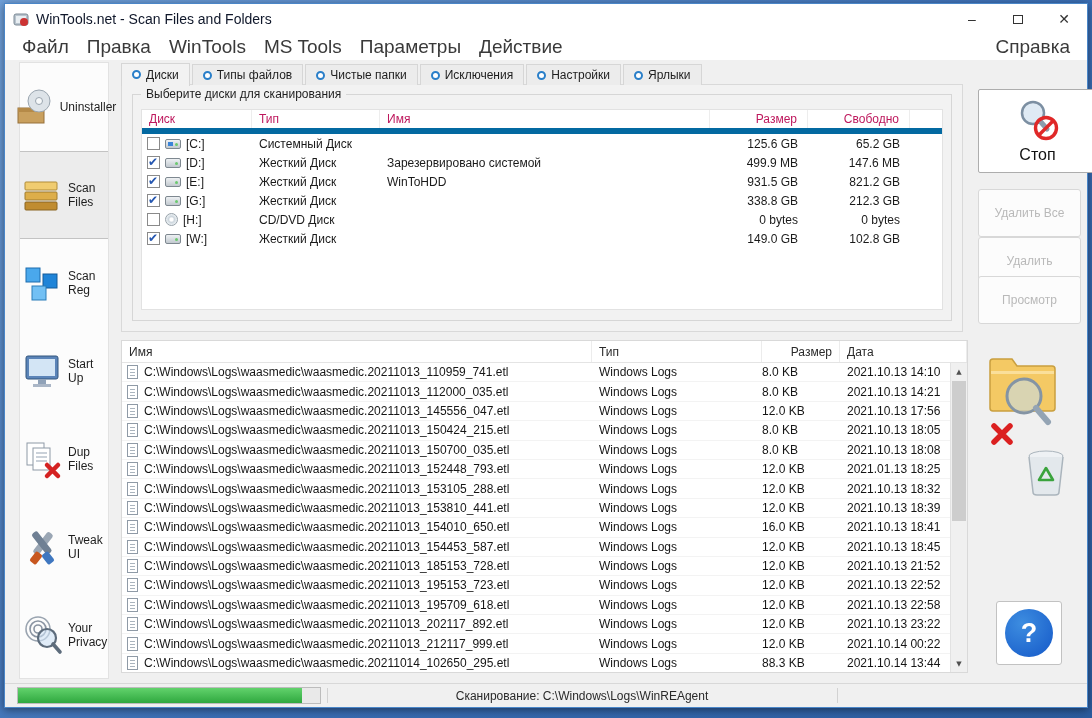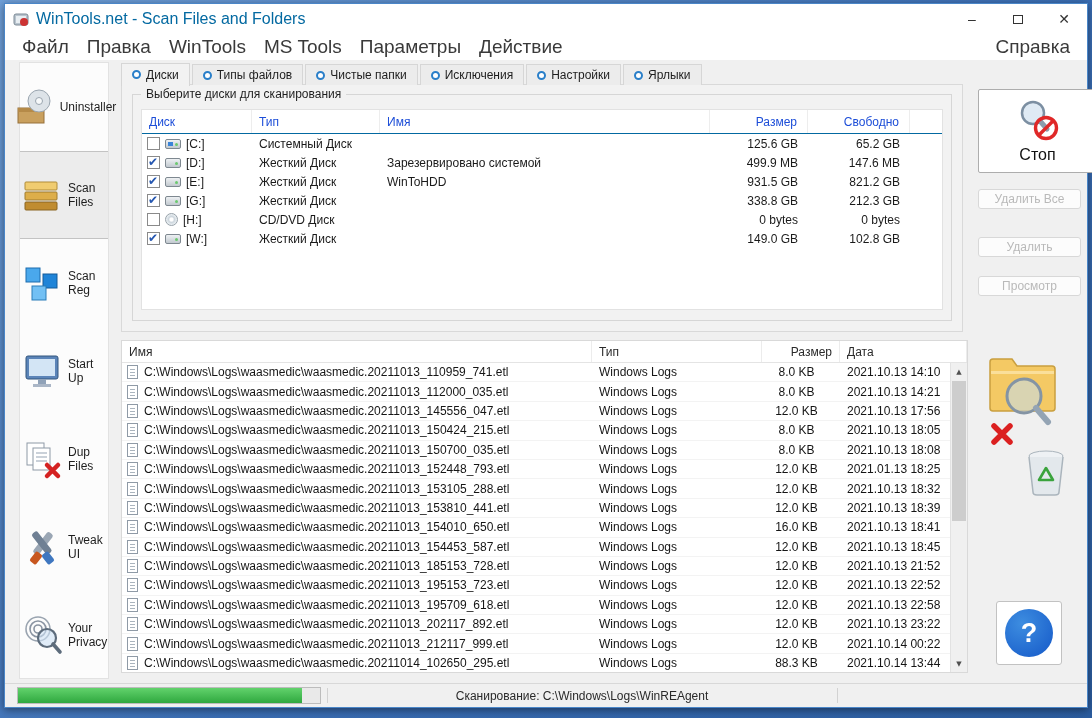--- a/index.html
+++ b/index.html
@@ -3,21 +3,21 @@
 <meta charset="utf-8">
 <style>
   * { margin:0; padding:0; box-sizing:border-box; }
   html,body { width:1092px; height:718px; overflow:hidden; }
   body { font-family:"Liberation Sans", sans-serif; background:linear-gradient(140deg,#6f9fd8 0%,#3a6db3 55%,#2b5c9e 100%); position:relative; }
   .window { position:absolute; left:4px; top:3px; width:1084px; height:705px; background:#f0f0f0; border:1px solid #4a86c8; box-shadow:0 2px 8px rgba(0,0,0,.45); }
 
   
   .titlebar { position:absolute; left:0; top:0; right:0; height:30px; background:#fff; display:flex; align-items:center; }
   .app-icon { margin-left:8px; width:16px; height:16px; flex:none; }
-  .title { margin-left:7px; font-size:16px; color:#0369a1; }
+  .title { margin-left:7px; font-size:14px; color:#0f172a; }
   .win-controls { margin-left:auto; display:flex; height:100%; }
   .wc { width:46px; height:100%; display:flex; align-items:center; justify-content:center; font-size:14px; color:#333; }
   .maxbox { width:10px; height:9px; border:1px solid #333; display:inline-block; }
 
   
   .menubar { position:absolute; left:0; top:30px; right:0; height:26px; background:#fff; display:flex; align-items:center; padding:0 8px; font-size:19px; color:#3a3a3a; }
   .menu-items { display:flex; }
   .menu-item { padding:3px 9px; }
   .menu-right { margin-left:auto; }
 
@@ -31,21 +31,21 @@
   .tabs { position:absolute; left:116px; top:58px; height:23px; display:flex; align-items:flex-end; z-index:3; }
   .tab { height:21px; display:flex; align-items:center; gap:5px; padding:0 10px; font-size:12px; color:#1e1e1e; background:#ececec; border:1px solid #d6d6d6; border-bottom:none; margin-right:2px; }
   .tab.selected { height:23px; background:#f2f2f2; margin-bottom:-1px; padding-bottom:1px; }
   .tab-dot { width:9px; height:9px; border:2px solid var(--accent,#2a7fc9); border-radius:50%; background:#fff; flex:none; }
 
   
   .tab-panel { position:absolute; left:116px; top:80px; width:842px; height:248px; background:#f2f2f2; border:1px solid #d9d9d9; z-index:2; }
   .groupbox { position:absolute; left:10px; top:9px; right:10px; bottom:10px; border:1px solid #d6d6d6; }
   .gb-legend { position:absolute; top:-8px; left:8px; background:#f2f2f2; padding:0 5px; font-size:12px; color:#1e1e1e; }
   .disk-table { position:absolute; left:8px; top:14px; right:8px; bottom:10px; background:#fff; border:1px solid #e2e2e2; overflow:hidden; }
-  .dt-header { display:flex; height:24px; border-bottom:1px solid #0369a1; font-size:12px; color:#1d4ed8; }
+  .dt-header { display:flex; height:24px; border-bottom:6px solid #0369a1; font-size:12px; color:#be185d; }
   .dt-hcell { display:flex; align-items:center; padding:0 7px; border-right:1px solid #ededed; height:100%; }
   .dt-rows { }
   .drow { display:flex; height:19px; align-items:center; font-size:12px; color:#1a1a1a; }
   .dc-disk { width:110px; display:flex; align-items:center; }
   .dc-type { width:128px; padding-left:7px; }
   .dc-name { width:330px; padding-left:7px; }
   .dc-size { width:98px; text-align:right; padding-right:10px; }
   .dc-free { width:102px; text-align:right; padding-right:10px; }
   .hc-size, .hc-free { justify-content:flex-end; }
   .cb { width:13px; height:13px; border:1px solid #8a8a8a; background:#fff; display:inline-block; margin:0 5px 0 5px; position:relative; flex:none; }
@@ -61,33 +61,33 @@
   .fl-header { display:flex; height:22px; border-bottom:1px solid #e4e4e4; font-size:12px; color:#2a2a2a; }
   .fl-hcell { display:flex; align-items:center; padding:0 7px; border-right:1px solid #ececec; height:100%; }
   .fh-name { width:470px; }
   .fh-type { width:170px; }
   .fh-size { width:78px; justify-content:flex-end; }
   .fh-date { flex:1; }
   .fl-rows { position:absolute; left:0; top:22px; right:17px; bottom:0; overflow:hidden; }
   .frow { display:flex; height:19.4px; align-items:center; font-size:12px; color:#151515; border-bottom:1px solid #f3f3f3; }
   .fc-name { width:470px; display:flex; align-items:center; overflow:hidden; white-space:nowrap; }
   .fc-type { width:170px; padding-left:7px; }
-  .fc-size { width:78px; text-align:center; padding-right:9px; }
+  .fc-size { width:78px; text-align:left; padding-right:9px; }
   .fc-date { flex:1; padding-left:7px; }
   .doc-ic { width:11px; height:14px; flex:none; margin:0 6px 0 5px; background:#fff; border:1px solid #8f9aa6; position:relative; }
   .doc-ic::after { content:""; position:absolute; left:2px; top:3px; right:2px; height:1px; background:#aab4be; box-shadow:0 3px 0 #aab4be, 0 6px 0 #aab4be; }
   .fl-scroll { position:absolute; top:22px; right:0; bottom:0; width:17px; background:#f0f0f0; border-left:1px solid #e2e2e2; }
   .sb-btn { position:absolute; left:0; width:16px; height:17px; display:flex; align-items:center; justify-content:center; font-size:7px; color:#505050; font-family:"DejaVu Sans",sans-serif; }
   .sb-up { top:0; }
   .sb-down { bottom:0; }
   .sb-thumb { position:absolute; left:1px; top:18px; width:14px; height:140px; background:#cdcdcd; }
 
   
   .stop-btn { position:absolute; left:973px; top:85px; width:119px; height:84px; background:#fff; border:1px solid #adadad; border-radius:2px; display:flex; flex-direction:column; align-items:center; justify-content:center; gap:2px; font-size:16px; color:#111; }
-  .dis-btn { position:absolute; left:973px; width:103px; height:20px; background:#fcfcfc; border:1px solid #d8d8d8; border-radius:3px; display:flex; align-items:center; justify-content:center; font-size:12px; color:#b9b9b9; }
+  .dis-btn { position:absolute; left:973px; width:103px; height:48px; background:#fcfcfc; border:1px solid #d8d8d8; border-radius:3px; display:flex; align-items:center; justify-content:center; font-size:12px; color:#b9b9b9; }
   .btn-delall { top:185px; }
   .btn-del { top:233px; }
   .btn-view { top:272px; }
   .art-folder { position:absolute; left:977px; top:342px; }
   .art-recycle { position:absolute; left:1012px; top:440px; }
   .help-btn { position:absolute; left:991px; top:597px; width:66px; height:64px; background:#fff; border:1px solid #c2c2c2; border-radius:3px; display:flex; align-items:center; justify-content:center; }
   .help-circle { width:48px; height:48px; border-radius:50%; background:radial-gradient(circle at 35% 30%, #3d8de0, var(--help-blue,#1458c8)); color:#fff; font-size:27px; font-weight:bold; display:flex; align-items:center; justify-content:center; }
 
   
   .statusbar { position:absolute; left:0; right:0; bottom:0; height:24px; background:#f0f0f0; border-top:1px solid #d8d8d8; font-size:12px; color:#2a2a2a; }

